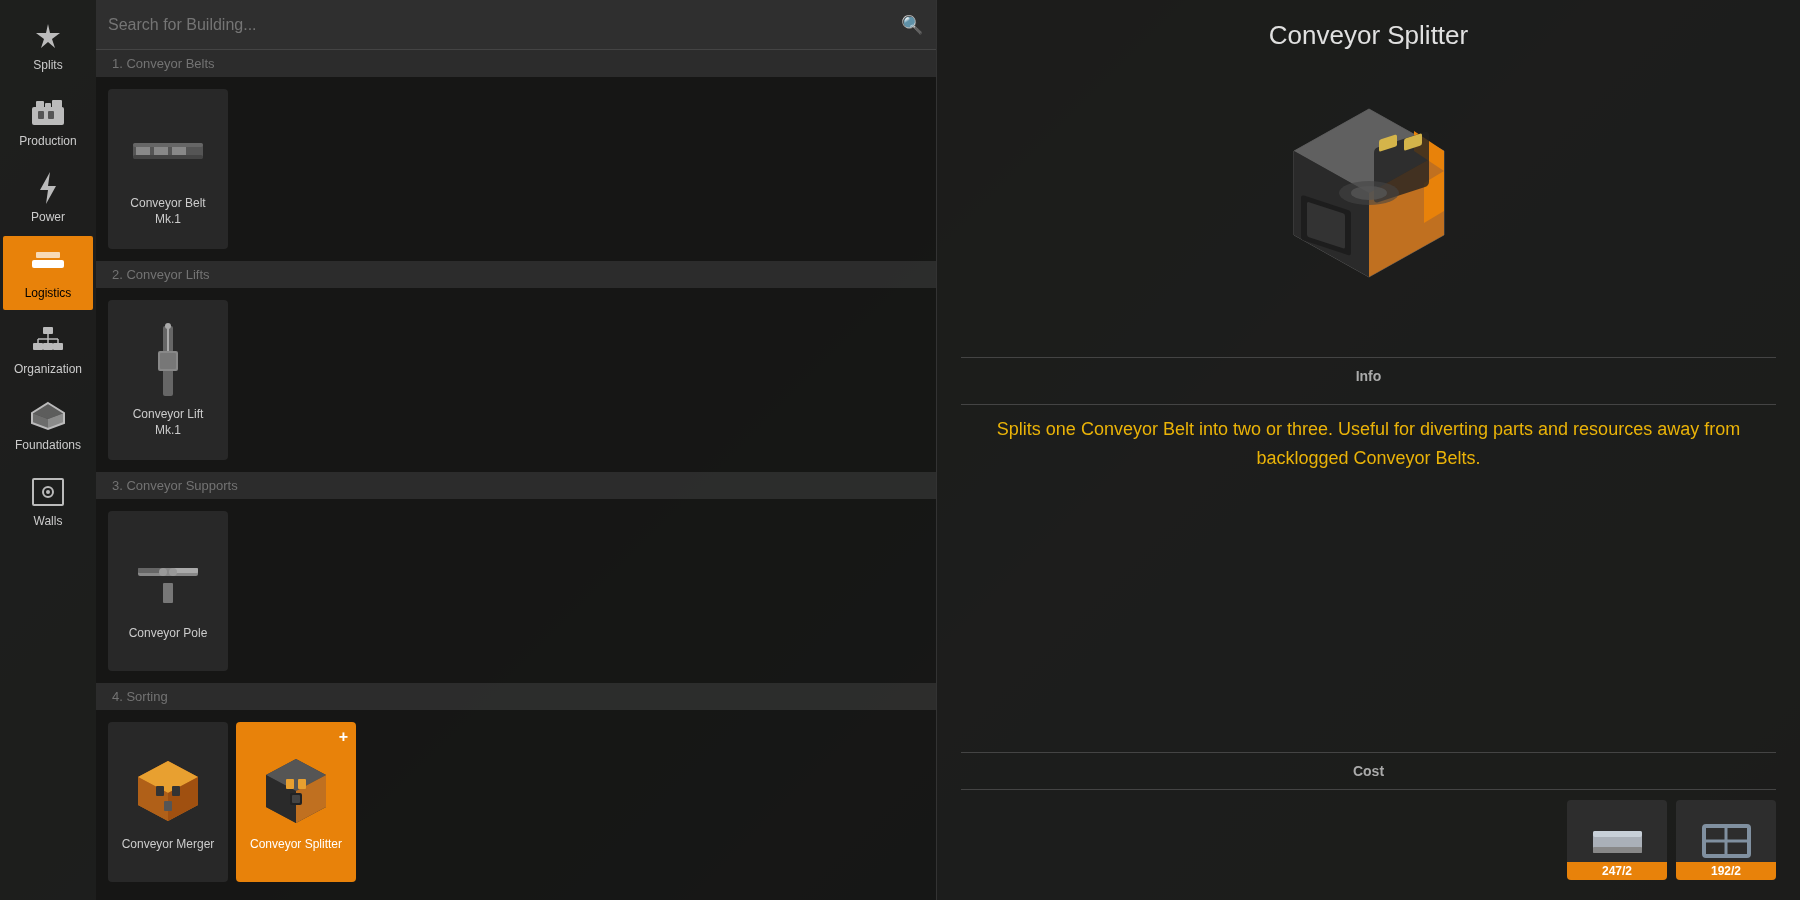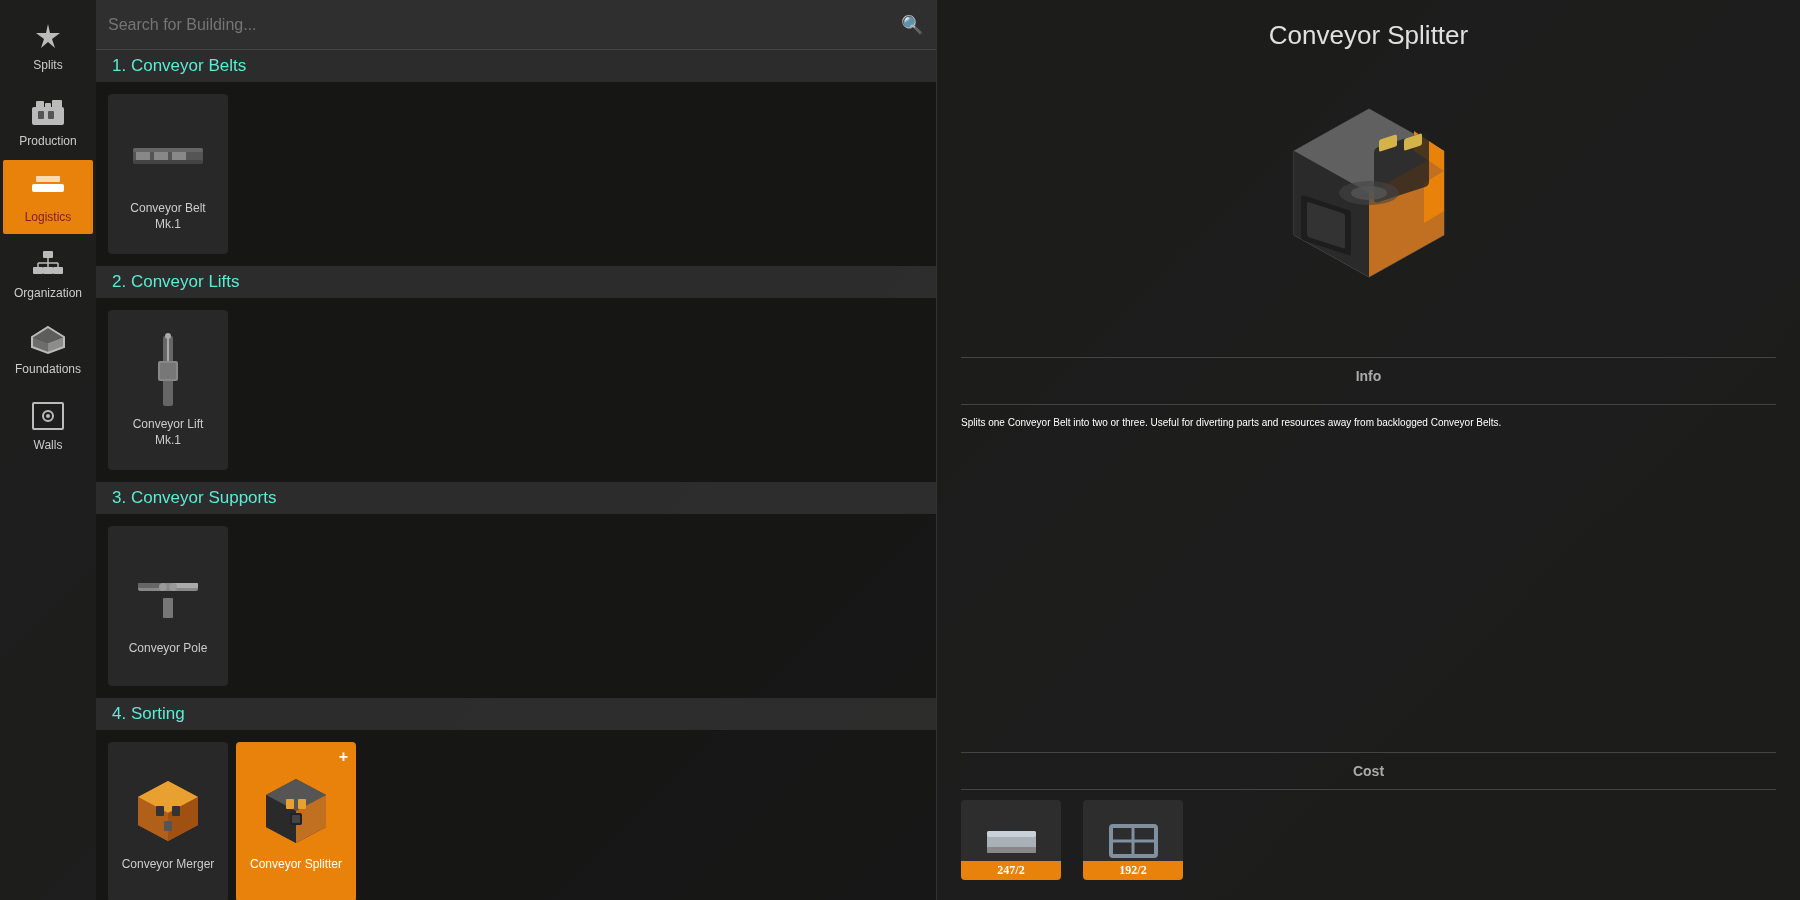--- a/index.html
+++ b/index.html
@@ -44,21 +44,21 @@
       cursor: pointer;
       color: #ccc;
       font-size: 12px;
       text-align: center;
       border-radius: 2px;
       margin-bottom: 2px;
     }
 
     .sidebar-item.active {
       background: #e8820a;
-      color: #7f1d1d;
+      color: #000000;
       align-items: center;
     }
 
     .sidebar-icon {
       width: 36px;
       height: 36px;
       margin-bottom: 4px;
       display: flex;
       align-items: center;
       justify-content: center;
@@ -102,22 +102,22 @@
 
     .building-list {
       flex: 1;
       overflow-y: auto;
       padding: 0;
     }
 
     .category-header {
       background: rgba(60,60,60,0.6);
       padding: 6px 16px;
-      color: #5eead4;
-      font-size: 17px;
+      color: #737373;
+      font-size: 13px;
       font-weight: 500;
     }
 
     .items-grid {
       display: flex;
       flex-wrap: wrap;
       padding: 12px;
       gap: 8px;
     }
 
@@ -213,39 +213,38 @@
       color: #aaa;
       font-size: 14px;
       margin-bottom: 10px;
       align-self: flex-start;
       width: 100%;
       text-align: center;
       font-weight: bold;
     }
 
     .info-text {
-      color: #ffffff;
-      font-size: 10px;
+      color: #eab308;
+      font-size: 18px;
       line-height: 1.6;
-      text-align: left;
+      text-align: center;
       width: 100%;
       flex: 1;
     }
 
     .cost-section {
       width: 100%;
       margin-top: auto;
     }
 
     .cost-items {
       display: flex;
-      gap: 22px;
-      justify-content: flex-start;
+      gap: 9px;
+      justify-content: flex-end;
       margin-top: 10px;
-      font-family: Liberation Serif, serif;
     }
 
     .cost-item {
       width: 100px;
       height: 80px;
       background: rgba(50,50,50,0.8);
       border-radius: 4px;
       display: flex;
       flex-direction: column;
       align-items: center;
@@ -306,20 +305,28 @@
         <rect x="6" y="4" width="8" height="8" rx="1" fill="#bbb"></rect>
         <rect x="15" y="6" width="6" height="6" rx="1" fill="#bbb"></rect>
         <rect x="22" y="3" width="10" height="9" rx="1" fill="#bbb"></rect>
         <rect x="8" y="14" width="6" height="8" rx="1" fill="#555"></rect>
         <rect x="18" y="14" width="6" height="8" rx="1" fill="#555"></rect>
       </svg>
     </div>
     <span>Production</span>
   </div>
 
+  <div class="sidebar-item">
+    <div class="sidebar-icon">
+      <svg width="28" height="36" viewBox="0 0 28 36">
+        <polygon points="16,2 6,20 14,20 12,34 22,16 14,16" fill="#bbb"></polygon>
+      </svg>
+    </div>
+    <span>Power</span>
+  </div>
 
   <div class="sidebar-item active">
     <div class="sidebar-icon">
       <svg width="36" height="28" viewBox="0 0 36 28">
         <rect x="2" y="10" width="32" height="8" rx="2" fill="#fff"></rect>
         <circle cx="8" cy="14" r="4" fill="#fff"></circle>
         <circle cx="18" cy="14" r="4" fill="#fff"></circle>
         <circle cx="28" cy="14" r="4" fill="#fff"></circle>
         <rect x="6" y="2" width="24" height="6" rx="1" fill="#fff" opacity="0.7"></rect>
       </svg>

